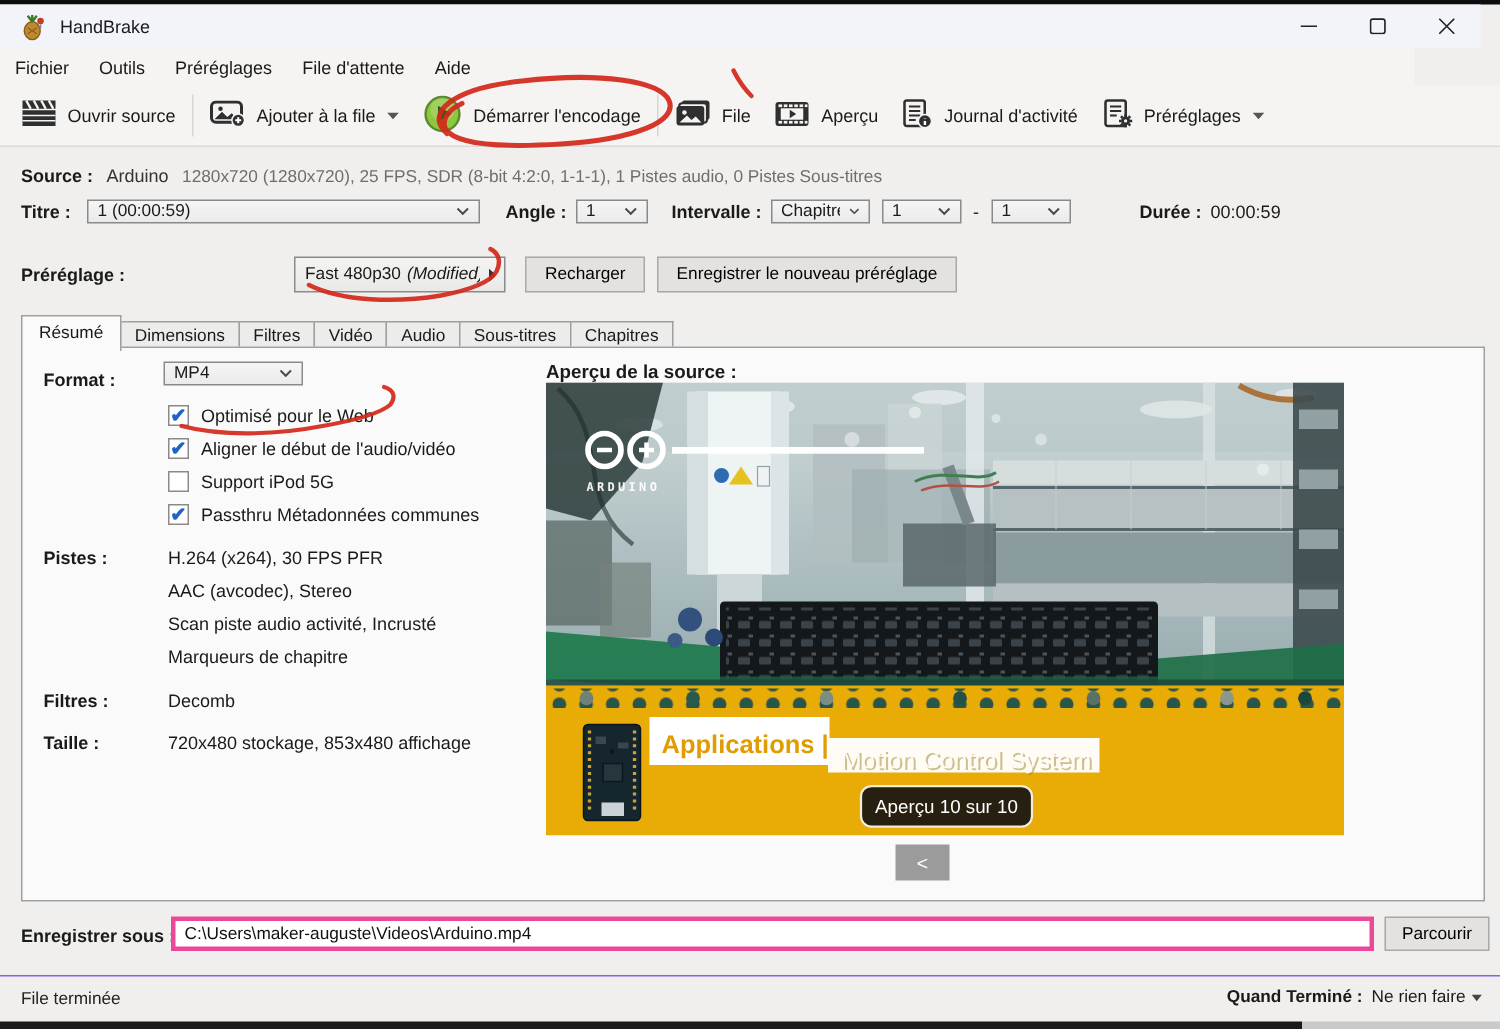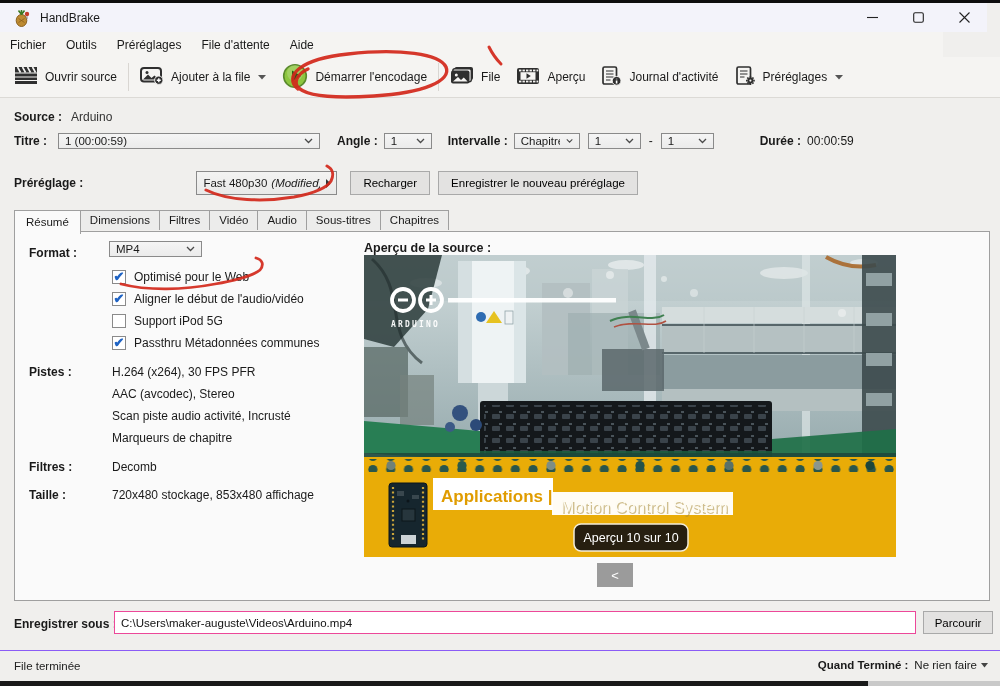--- a/index.html
+++ b/index.html
@@ -31,38 +31,38 @@
   .blabel { font-weight:bold; font-size:12px; white-space:nowrap; }
   
   .source-row { position:absolute; top:110px; left:14px; display:flex; align-items:baseline; gap:9px; }
   .source-name { color:#333; }
   .source-details { color:#6e6e6e; font-size:11.5px; }
   .title-row { position:absolute; top:133px; left:14px; display:flex; align-items:center; }
   .preset-row { position:absolute; top:171px; left:14px; display:flex; align-items:center; }
   .preset-combo { width:141px; height:24px; background:linear-gradient(#f3f3f2,#e9e9e8); }
   .preset-modified { font-style:italic; margin-left:4px; }
   
-  .tabstrip { position:absolute; top:210px; left:14px; display:flex; align-items:flex-start; }
+  .tabstrip { position:absolute; top:210px; left:14px; display:flex; align-items:flex-end; }
   .tab { border:1px solid #9f9f9f; border-bottom:none; background:#ececeb; padding:3px 9px 4px; font-size:11.5px; margin-right:-1px; position:relative; }
   .tab.active { background:#fafafa; padding:5px 11px 6px; z-index:3; }
   .panel { position:absolute; top:231px; left:14px; width:976px; height:370px; background:#fafafa; border:1px solid #9f9f9f; }
   .fmt-label { position:absolute; left:14px; top:14px; }
   .fmt-combo { position:absolute; left:94px; top:9px; width:93px; }
   .cb-row { position:absolute; left:97px; display:flex; align-items:center; gap:8px; height:18px; }
   .cb { width:14px; height:14px; border:1px solid #8a8a8a; background:#fff; display:inline-flex; align-items:center; justify-content:center; flex:0 0 auto; }
   .cb-glyph { color:#1f63c4; font-size:13px; font-weight:bold; line-height:1; transform:translateY(-1px); }
   .cb-label { font-size:12px; }
   .ltext { position:absolute; left:97px; font-size:12px; }
   .llabel { position:absolute; left:14px; font-weight:bold; font-size:12px; }
   .preview-header { position:absolute; left:349px; top:9px; font-weight:bold; font-size:12.5px; }
   .preview-svg { position:absolute; left:349px; top:23px; display:block; }
   .prev-btn { position:absolute; left:582px; top:331px; width:36px; height:24px; background:#9b9b9b; color:#fff; border:none; font-size:13px; font-family:inherit; }
   
   .save-label { position:absolute; left:14px; top:617px; font-weight:bold; font-size:12px; }
-  .save-input { position:absolute; left:114px; top:611px; width:802px; height:23px; border:1px solid #ec4899; background:#fff; font-family:inherit; font-size:11.5px; padding:0 6px; color:#111; }
+  .save-input { position:absolute; left:114px; top:611px; width:802px; height:23px; border:3px solid #ec4899; background:#fff; font-family:inherit; font-size:11.5px; padding:0 6px; color:#111; }
   .browse-btn { position:absolute; left:923px; top:611px; width:70px; height:23px; }
   
   .statusbar { position:absolute; top:650px; left:0; width:1000px; height:31px; border-top:1px solid #8b5cf6; background:#f0efed; }
   .status-left { position:absolute; left:14px; top:9px; font-size:11.5px; color:#222; }
   .status-right { position:absolute; right:12px; top:8px; display:flex; align-items:center; gap:6px; }
   .status-right .blabel { font-size:11.5px; }
   .whendone-value { font-size:11.5px; display:flex; align-items:center; gap:4px; }
   .bottom-strip { position:absolute; top:681px; left:0; width:1000px; height:5px; display:flex; }
   .bs-dark { width:868px; background:#191919; }
   .bs-light { flex:1; background:#c9c9c9; }
@@ -205,20 +205,21 @@
           <svg width="8" height="5" viewBox="0 0 8 5">
             <path d="M0 0 L4 4.5 L8 0 Z" fill="#555"></path>
           </svg>
         </span>
     </button>
   </div>
 
   <div class="source-row">
     <span class="blabel">Source :</span>
     <span class="source-name">Arduino</span>
+    <span class="source-details">1280x720 (1280x720), 25 FPS, SDR (8-bit 4:2:0, 1-1-1), 1 Pistes audio, 0 Pistes Sous-titres</span>
   </div>
 
   <div class="title-row">
     <span class="blabel" style="width:44px;">Titre :</span>
     <span class="combo" style="width:262px;">
       <span class="combo-text">1 (00:00:59)</span>
       <svg width="9" height="6" viewBox="0 0 9 6">
           <path d="M1 1 L4.5 4.5 L8 1" stroke="#4a4a4a" stroke-width="1.3" fill="none"></path>
         </svg>
     </span>

